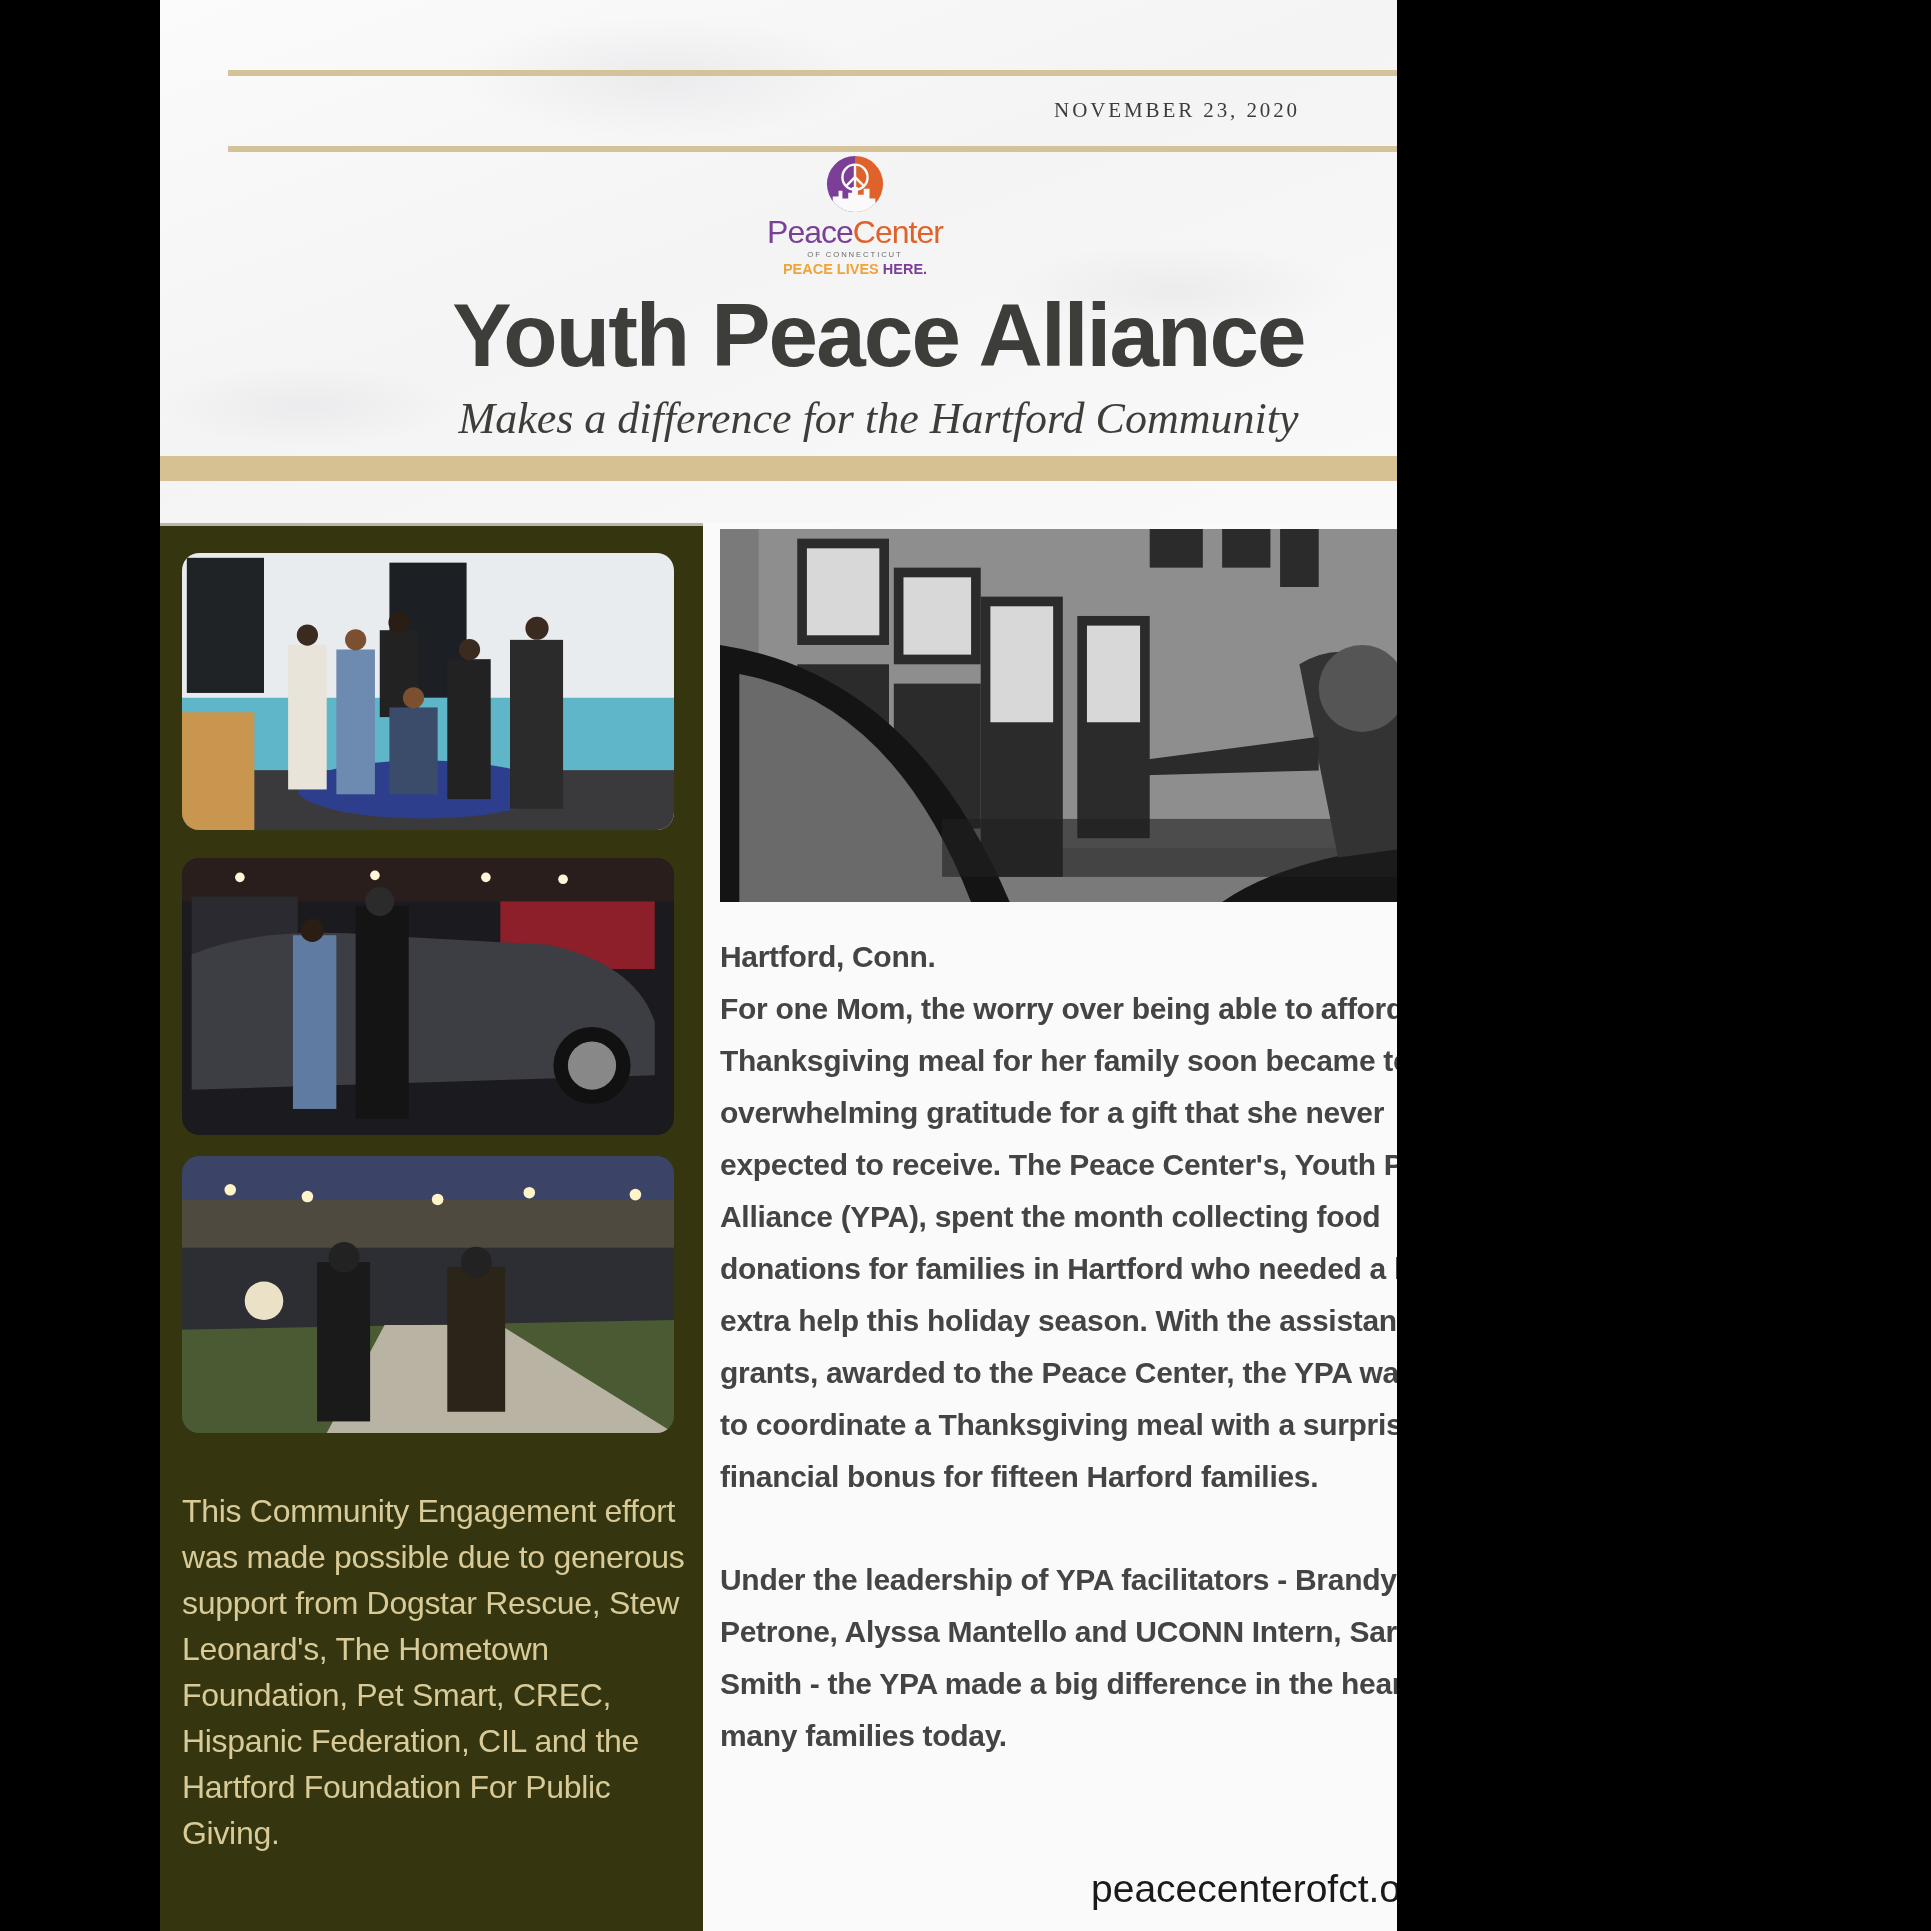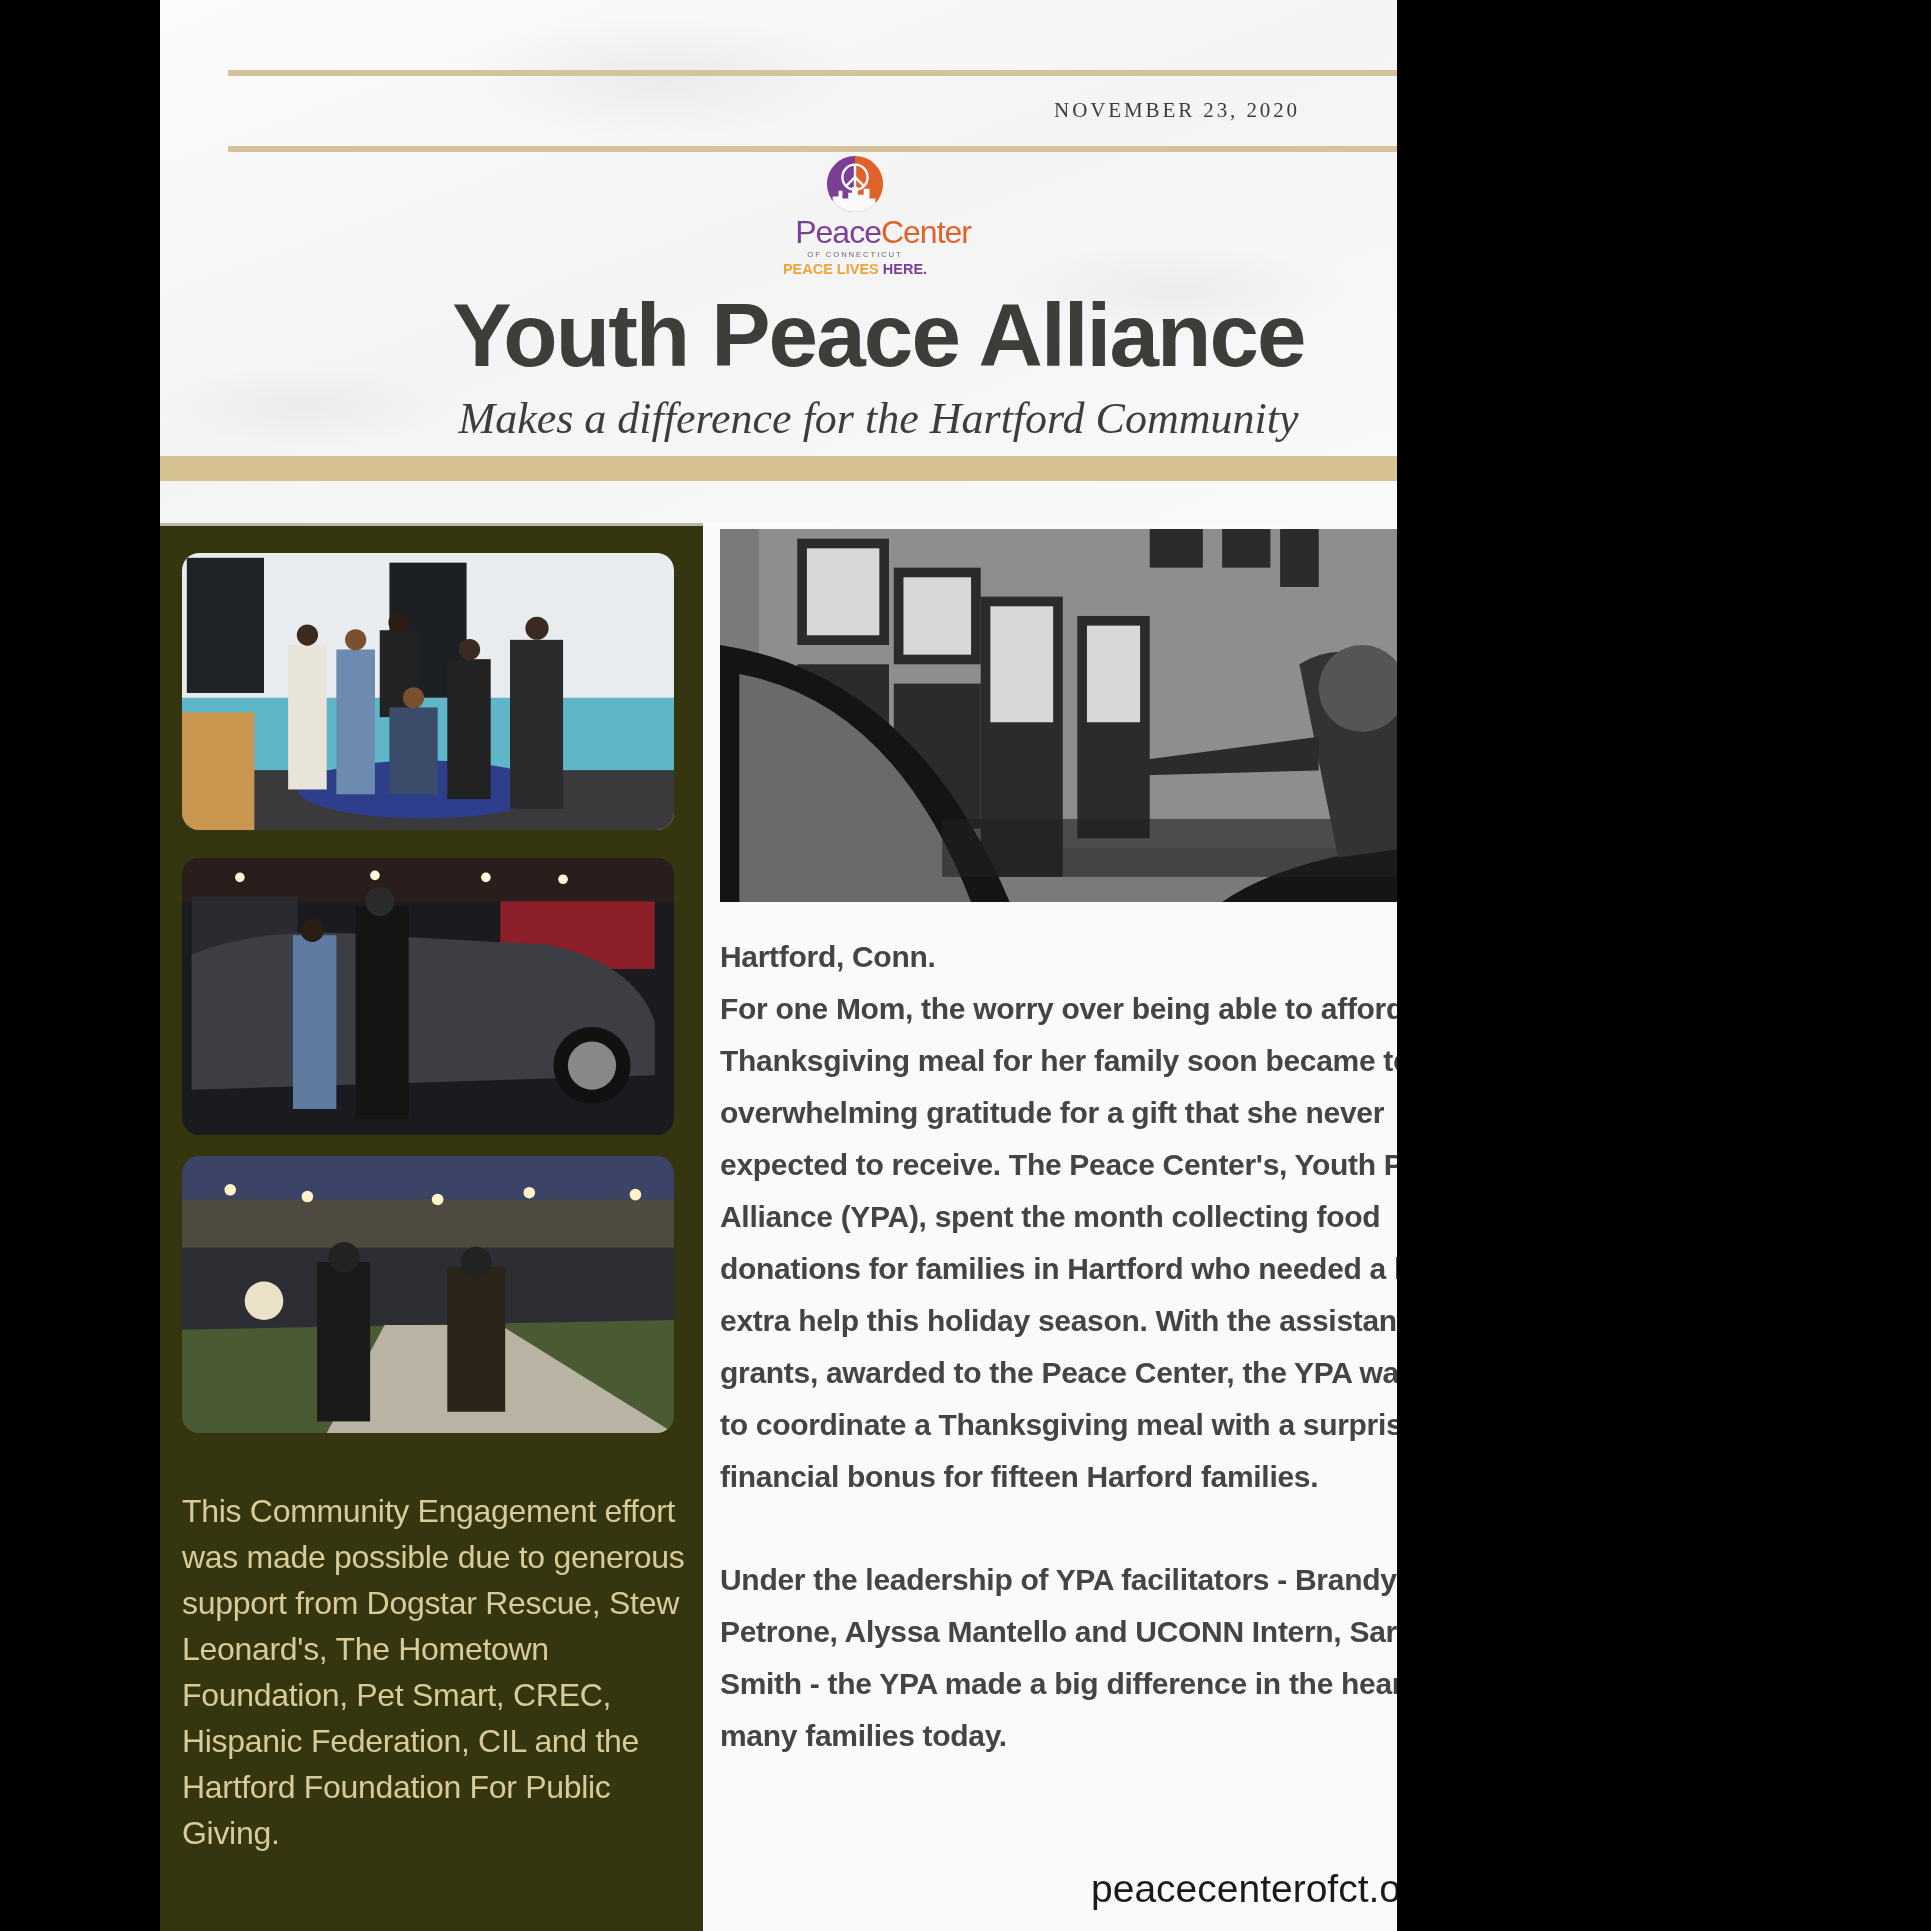--- a/index.html
+++ b/index.html
@@ -28,21 +28,21 @@
       position: absolute; right: 97px; top: 98px;
       font-family: "Liberation Serif", serif;
       font-size: 21px; letter-spacing: 2.9px; color: #3c3c3c;
     }
     .logo {
       position: absolute; left: 579px; top: 154px; width: 232px; height: 135px;
       text-align: center;
     }
     .logo-mark { display: block; margin: 0 auto; }
     .logo-name {
-      font-size: 32px; letter-spacing: -1px; line-height: 33px; margin-top: 1.9px; text-align: right;
+      font-size: 32px; letter-spacing: -1px; line-height: 33px; margin-top: 1.9px;
     }
     .logo-name .p { color: #7b3f98; }
     .logo-name .c { color: #e0622b; }
     .logo-sub {
       font-size: 7.7px; letter-spacing: 1.9px; color: #6b6b6b; margin-top: 1px;
     }
     .logo-tag {
       font-size: 14.5px; font-weight: bold; letter-spacing: 0px; margin-top: 1.9px;
     }
     .logo-tag .o { color: #efa43a; }

